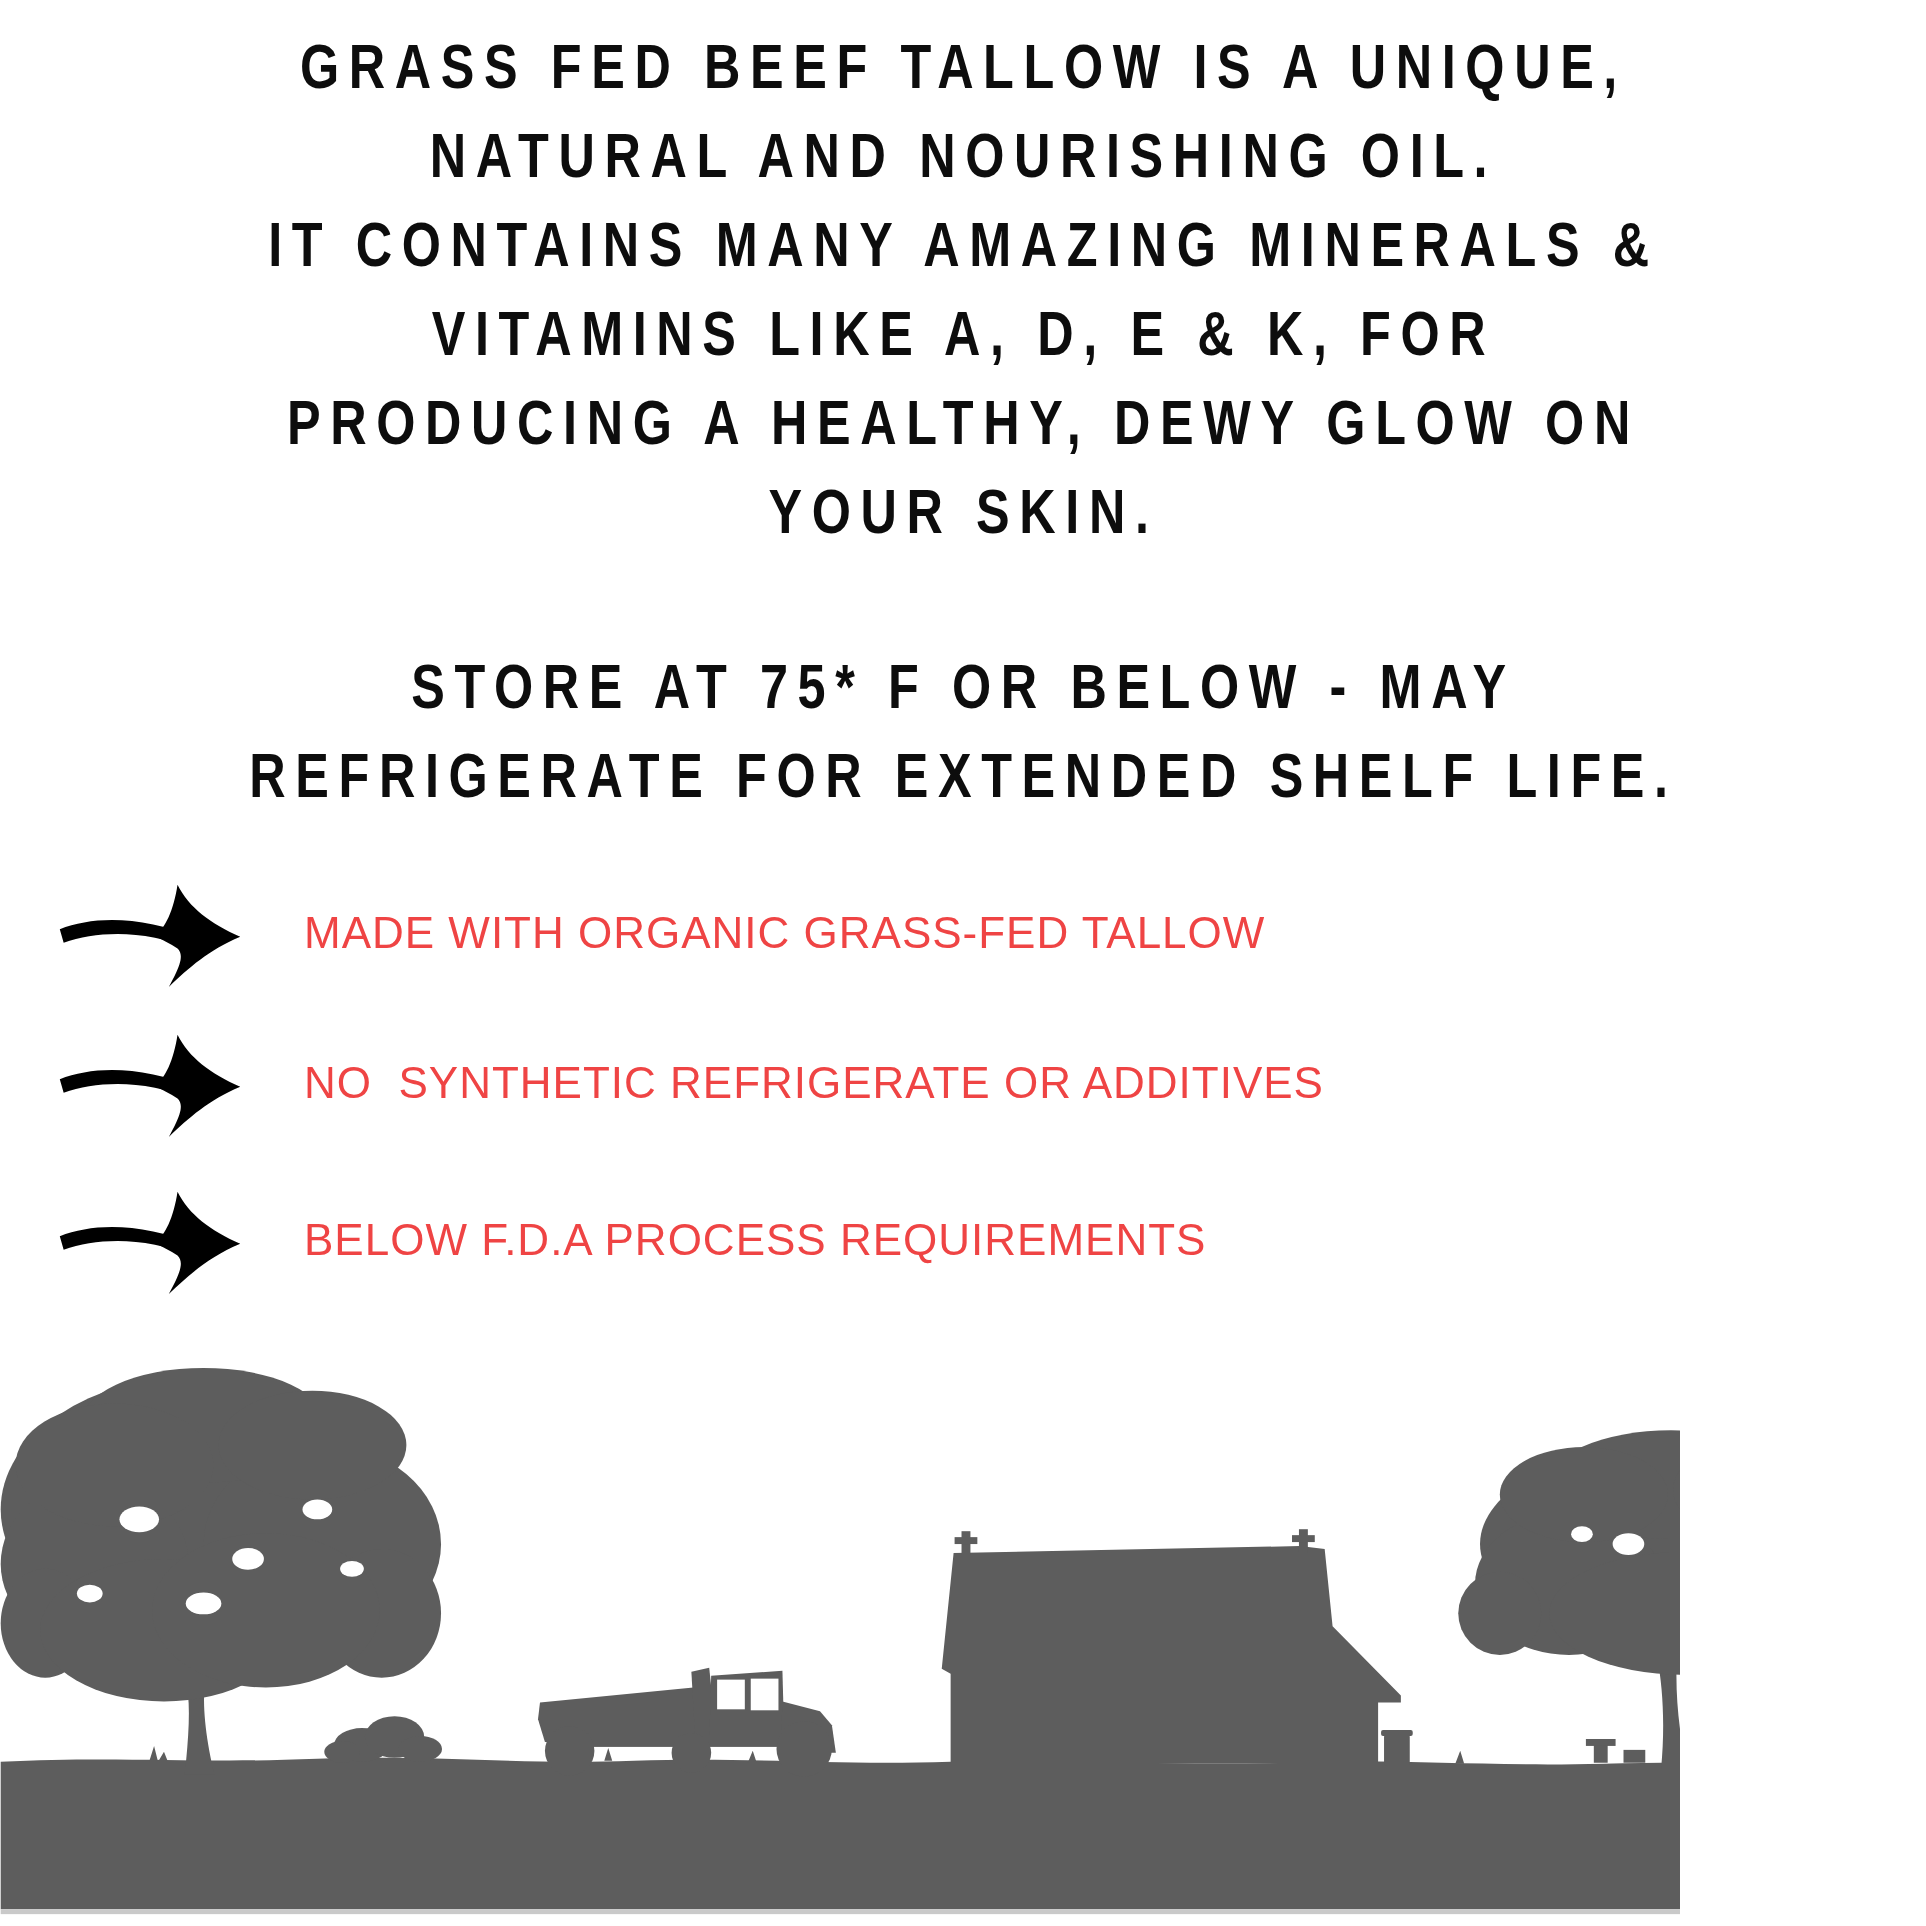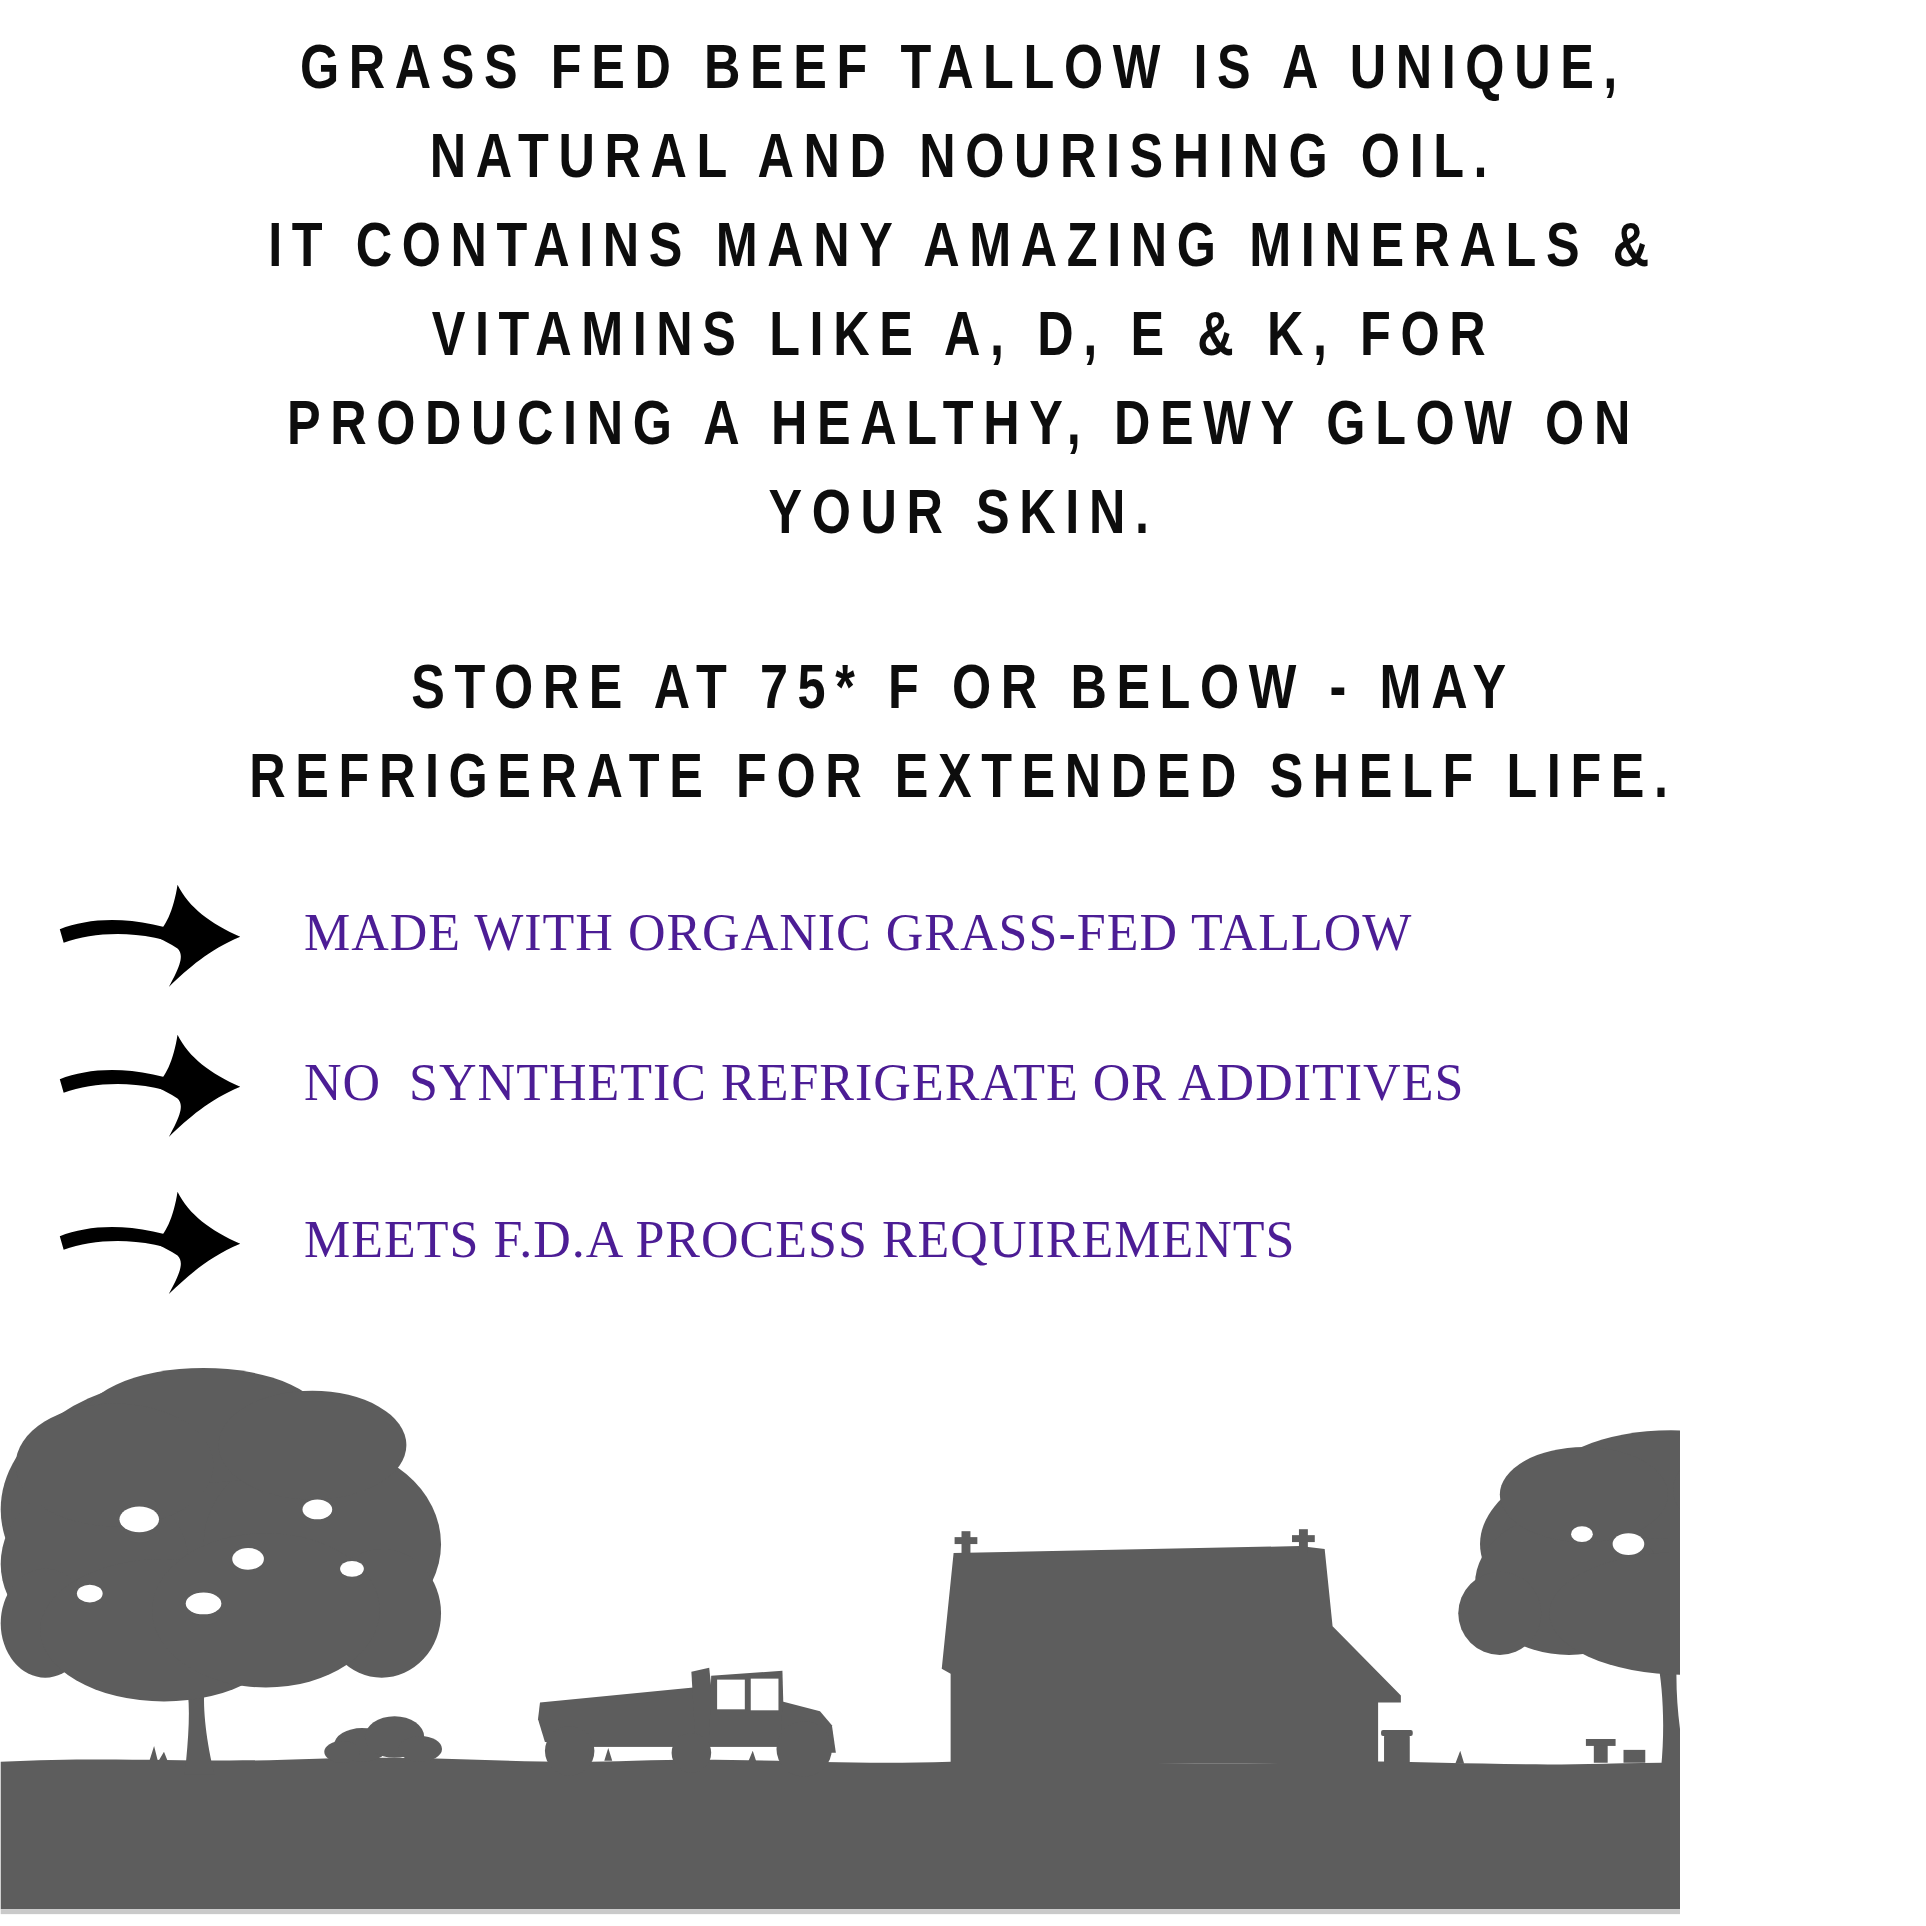--- a/index.html
+++ b/index.html
@@ -15,22 +15,22 @@
   }
   .headline .hline{height:89px;line-height:89px;white-space:nowrap;}
   #intro-block{top:22px;}
   #storage-block{top:642px;}
   
   .bullet-row{
     position:absolute;left:54px;height:129px;display:flex;align-items:center;
   }
   .arrow-icon{width:193px;height:116px;flex:0 0 auto;}
   .bullet-label{
-    margin-left:57px;font-size:52px;color:#4c1d95;letter-spacing:1px;
-    white-space:pre;font-weight:400;font-family:Liberation Serif, serif;
+    margin-left:57px;font-size:44px;color:#ef4444;letter-spacing:1px;
+    white-space:pre;font-weight:400;
   }
   
   .farm{position:absolute;left:0;bottom:0;width:1927px;height:566px;display:block;}
 </style>
 </head>
 <body>
 
 <div class="canvas">
 
   <div class="headline" id="intro-block">
@@ -67,21 +67,21 @@
     <div class="bullet-label">NO  SYNTHETIC REFRIGERATE OR ADDITIVES</div>
   </div>
 
   <div class="bullet-row" style="top:1175px">
     <svg class="arrow-icon" viewBox="0 0 200 120">
       <g fill="#000000">
         <path d="M6 56 C 42 42 92 42 150 66 L146 78 C 94 56 46 58 10 70 Z"></path>
         <path d="M128 10 C 140 34 162 50 193 64 C 160 78 140 96 119 116 C 131 94 135 83 128 76 C 121 71 111 67 104 62 C 115 57 124 36 128 10 Z"></path>
       </g>
     </svg>
-    <div class="bullet-label">MEETS F.D.A PROCESS REQUIREMENTS</div>
+    <div class="bullet-label">BELOW F.D.A PROCESS REQUIREMENTS</div>
   </div>
 
   <svg class="farm" viewBox="0 0 1946 572">
     <g fill="#5d5d5d">
 
       <g>
         <path d="M0 405 C 120 399 200 407 320 402 C 440 398 520 408 640 404 C 760 400 840 409 960 405
                  C 1080 401 1180 410 1300 406 C 1420 402 1500 410 1620 407 C 1740 404 1840 409 1946 405
                  L1946 554 L0 554 Z"></path>
         <path d="M150 405 l5 -16 l4 16 z M159 405 l6 -10 l4 10 z M610 404 l4 -13 l4 13 z

